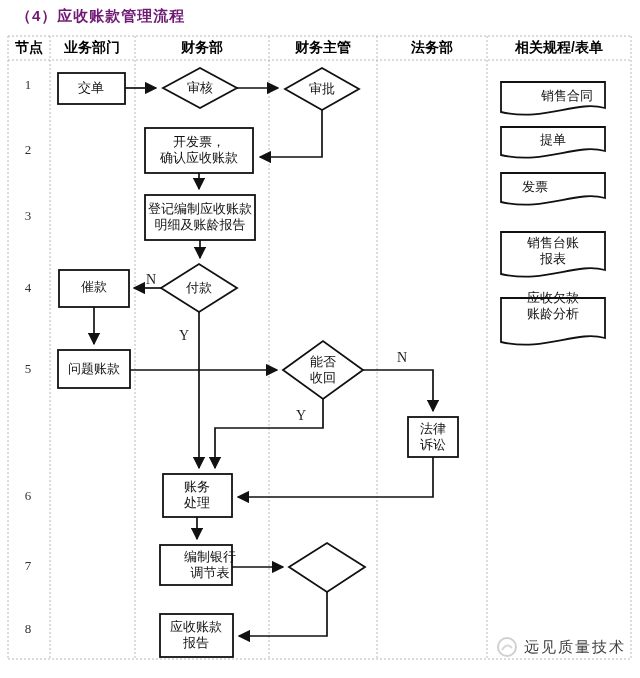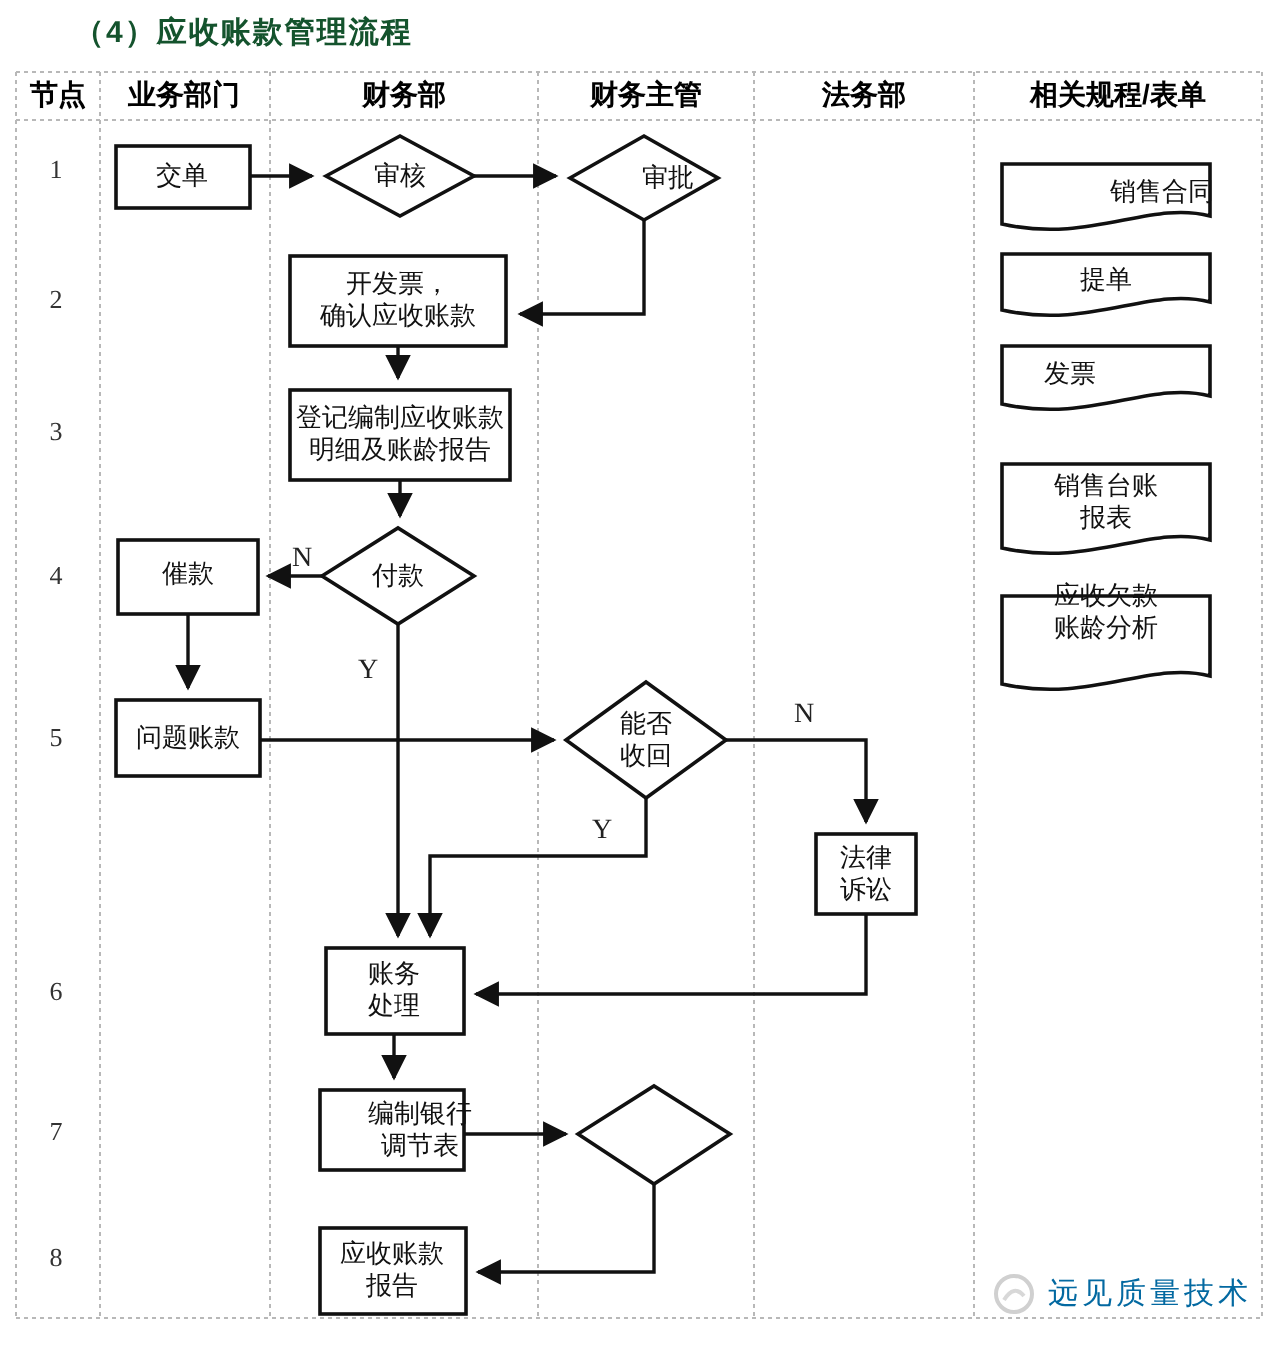--- a/index.html
+++ b/index.html
@@ -15,24 +15,24 @@
     position:absolute;
     transform:translate(-50%,-50%);
     white-space:pre-line;
     text-align:center;
     font-size:13px;
     line-height:1.25;
     color:#111;
   }
   .title{
     position:absolute;
-    left:37px;top:7px;
+    left:16px;top:7px;
     font-size:15px;
     font-weight:bold;
-    color:#14532d;
+    color:#701a75;
     letter-spacing:1px;
   }
   .hdr{
     position:absolute;
     top:48px;
     transform:translate(-50%,-50%);
     font-weight:bold;
     font-size:14px;
     color:#000;
     white-space:nowrap;
@@ -49,21 +49,21 @@
     position:absolute;
     transform:translate(-50%,-50%);
     font-size:14px;
     color:#222;
     font-family:"Liberation Serif","DejaVu Serif",serif;
   }
   .watermark{
     position:absolute;
     transform:translate(-50%,-50%);
     font-size:15px;
-    color:#0369a1;
+    color:#404040;
     letter-spacing:2px;
     white-space:nowrap;
   }
 </style>
 </head>
 <body>
 
 <div class="canvas">
 
   <svg class="layer" width="640" height="678" viewBox="0 0 640 678">
@@ -151,21 +151,21 @@
   <div class="nodeid" style="top:150px;">2</div>
   <div class="nodeid" style="top:216px;">3</div>
   <div class="nodeid" style="top:288px;">4</div>
   <div class="nodeid" style="top:369px;">5</div>
   <div class="nodeid" style="top:496px;">6</div>
   <div class="nodeid" style="top:566px;">7</div>
   <div class="nodeid" style="top:629px;">8</div>
 
   <div class="lbl" style="left:91px;top:88px;">交单</div>
   <div class="lbl" style="left:200px;top:88px;">审核</div>
-  <div class="lbl" style="left:334px;top:89px;text-align:center;">审批</div>
+  <div class="lbl" style="left:322px;top:89px;text-align:center;">审批</div>
   <div class="lbl" style="left:200px;top:217px;">登记编制应收账款
 明细及账龄报告</div>
   <div class="lbl" style="left:199px;top:150px;">开发票，
 确认应收账款</div>
   <div class="lbl" style="left:199px;top:288px;">付款</div>
   <div class="lbl" style="left:94px;top:288px;font-family:Liberation Mono, monospace;">催款</div>
   <div class="lbl" style="left:94px;top:369px;">问题账款</div>
   <div class="lbl" style="left:323px;top:370px;">能否
 收回</div>
   <div class="lbl" style="left:433px;top:437px;">法律
@@ -175,21 +175,21 @@
   <div class="lbl" style="left:196px;top:565px;margin-left:14px;">编制银行
 调节表</div>
   <div class="lbl" style="left:196px;top:635px;">应收账款
 报告</div>
 
   <div class="branch" style="left:151px;top:280px;">N</div>
   <div class="branch" style="left:184px;top:336px;">Y</div>
   <div class="branch" style="left:402px;top:358px;">N</div>
   <div class="branch" style="left:301px;top:416px;">Y</div>
 
-  <div class="lbl" style="left:581px;top:96px;">销售合同</div>
+  <div class="lbl" style="left:567px;top:96px;">销售合同</div>
   <div class="lbl" style="left:553px;top:140px;">提单</div>
   <div class="lbl" style="left:535px;top:187px;">发票</div>
   <div class="lbl" style="left:553px;top:251px;">销售台账
 报表</div>
   <div class="lbl" style="left:553px;top:306px;">应收欠款
 账龄分析</div>
 
   <div class="watermark" style="left:575px;top:647px;">远见质量技术</div>
 
 </div>

